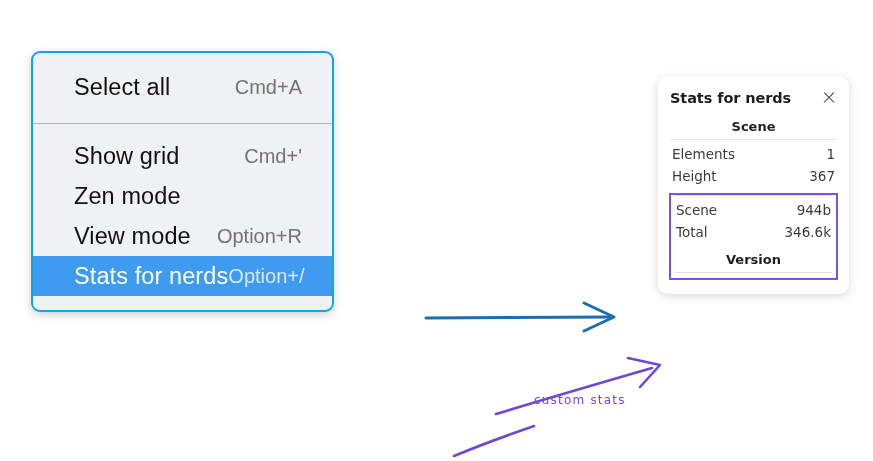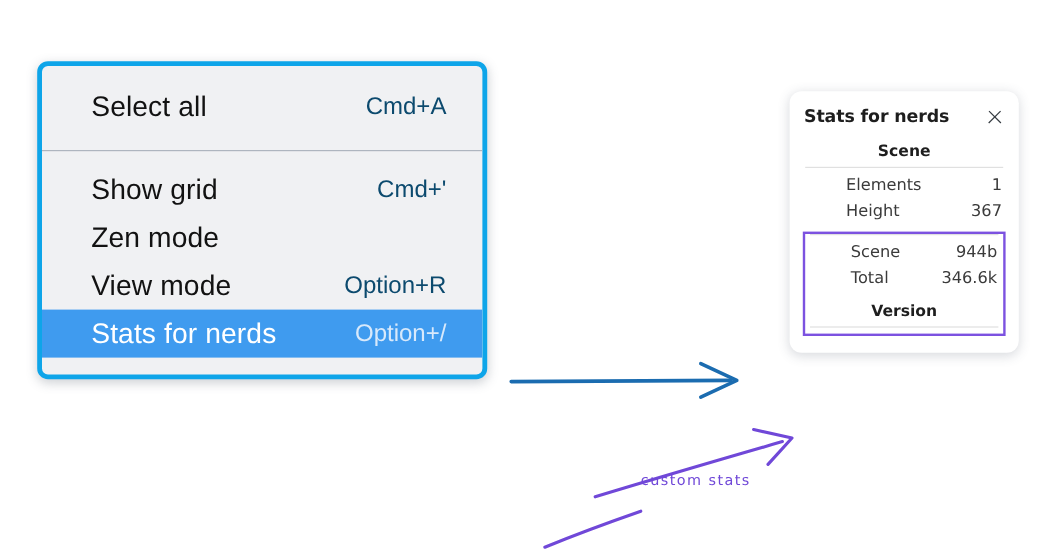--- a/index.html
+++ b/index.html
@@ -14,23 +14,23 @@
     overflow: hidden;
     font-family: "Liberation Sans", sans-serif;
     -webkit-font-smoothing: antialiased;
   }
 
   
   #context-menu {
     position: absolute;
     left: 31px;
     top: 51px;
-    width: 375px;
+    width: 303px;
     background: #f0f1f3;
-    border: 4px solid #0ea5e9;
+    border: 2px solid #0ea5e9;
     border-radius: 9px;
     box-shadow: 0 3px 9px rgba(80,90,105,0.28);
     overflow: hidden;
     box-sizing: border-box;
   }
   .menu-group {
     padding: 12px 0 12px 0;
   }
   .menu-group.group-top { padding: 14px 0 16px 0; }
   .menu-group.group-bottom { padding: 12px 0 14px 0; }
@@ -49,21 +49,21 @@
     cursor: default;
   }
   .menu-item .label {
     font-size: 23.5px;
     color: #121212;
     letter-spacing: 0.1px;
     white-space: nowrap;
   }
   .menu-item .shortcut {
     font-size: 20px;
-    color: #0c4a6e;
+    color: #737373;
     white-space: nowrap;
   }
   .menu-item.selected {
     background: #3f9bef;
   }
   .menu-item.selected .label { color: #ffffff; }
   .menu-item.selected .shortcut { color: #d8e9fb; }
 
   
   #stats-panel {
@@ -121,21 +121,20 @@
     background: #e0e0e0;
     margin: 0 2px 3px 2px;
   }
   .stat-row {
     display: flex;
     align-items: center;
     justify-content: space-between;
     font-size: 13.5px;
     color: #3b3b3b;
     padding: 3px 3px 3px 3px;
-    margin-left: 33px;
   }
   .stat-row .k { white-space: nowrap; }
   .stat-row .v { white-space: nowrap; }
   .stat-free {
     font-size: 13.5px;
     color: #3b3b3b;
     padding: 5px 3px 2px 3px;
     white-space: nowrap;
   }
   #custom-stats-box {

